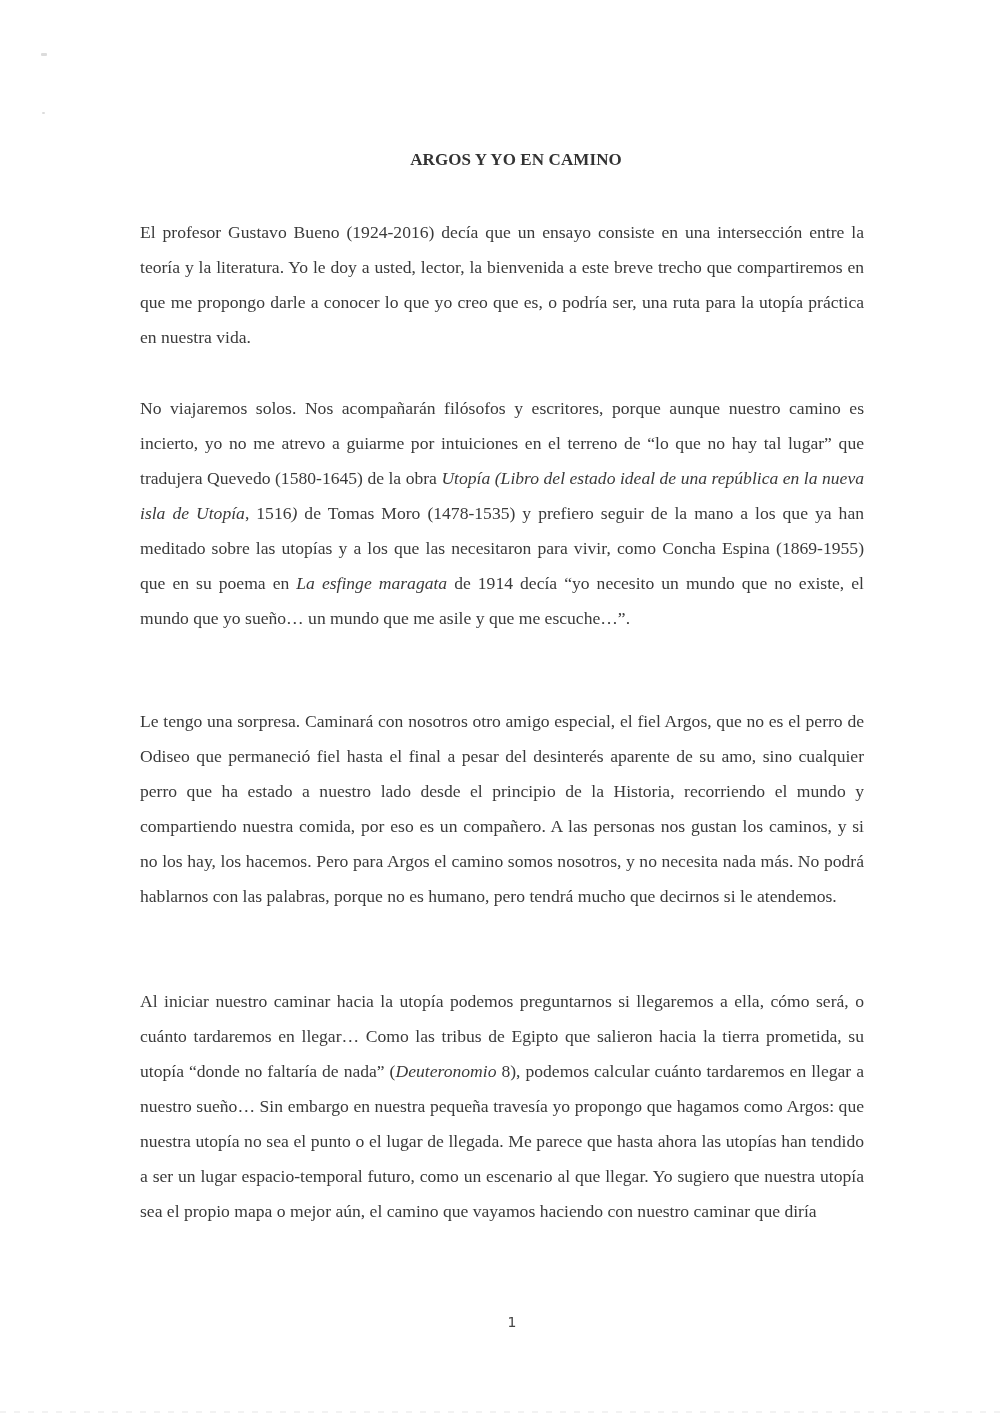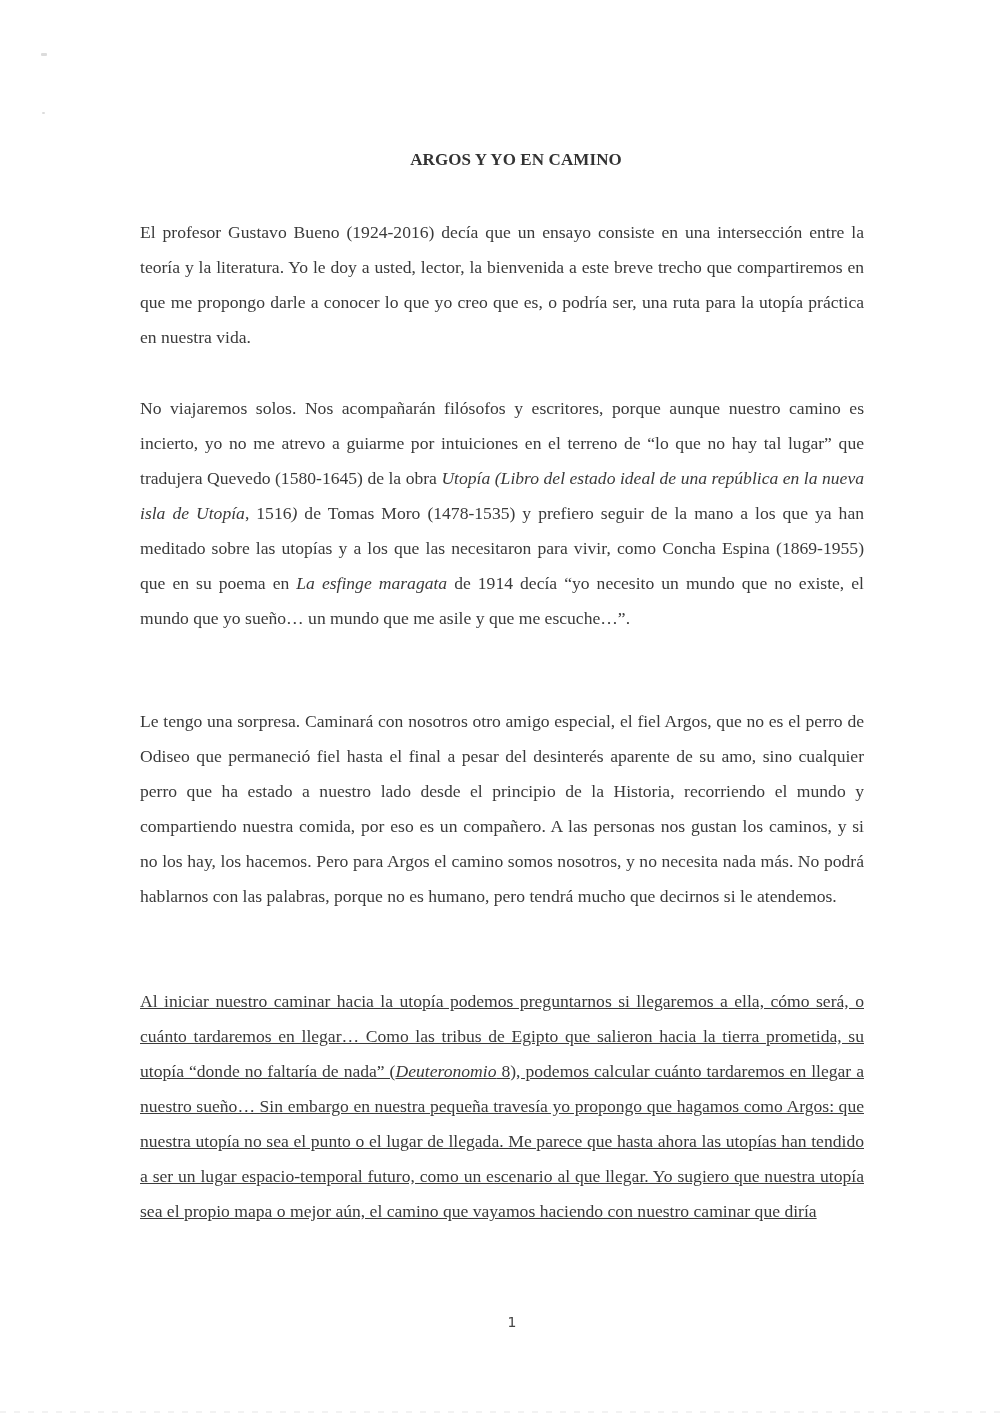--- a/index.html
+++ b/index.html
@@ -43,21 +43,21 @@
       font-size: 17.6px;
       line-height: 35px;
       text-align: justify;
       color: #3a3a3a;
     }
     .para .seg { }
     .para .it { font-style: italic; }
     #p1 { top: 215px; }
     #p2 { top: 391px; }
     #p3 { top: 704px; font-family: Liberation Serif, serif; }
-    #p4 { top: 984px; text-decoration: underline; }
+    #p4 { top: 984px; }
     .page-number {
       position: absolute;
       left: 0;
       width: 1024px;
       top: 1314px;
       text-align: center;
       font-family: "DejaVu Sans", sans-serif;
       font-size: 14px;
       color: #444444;
     }

